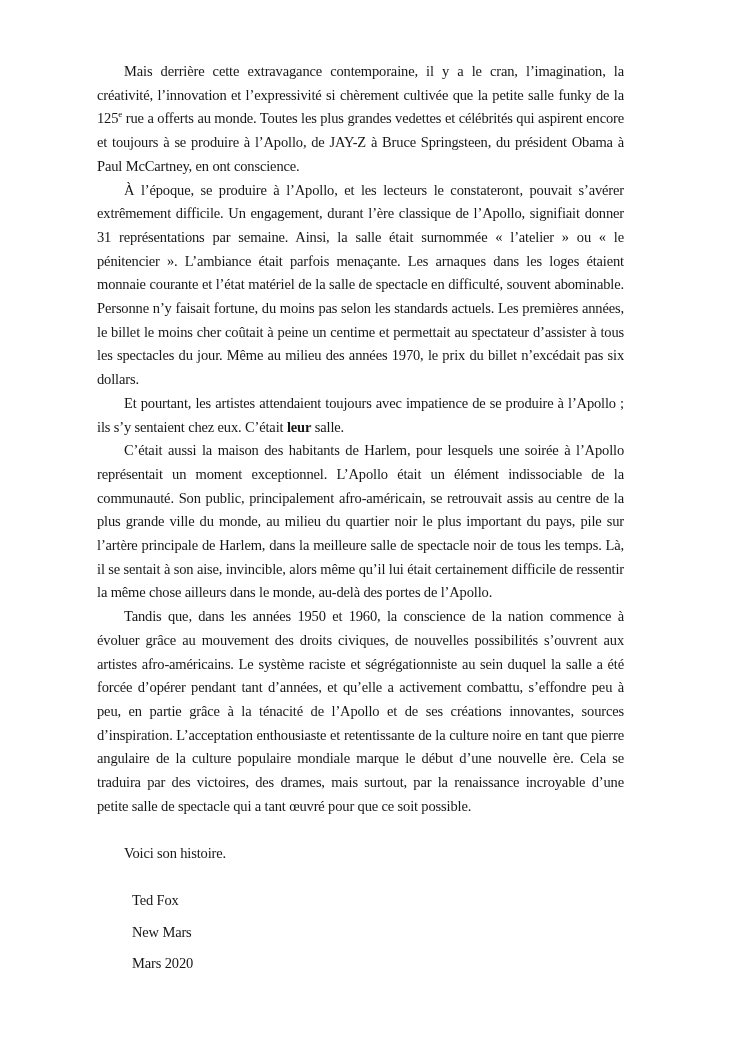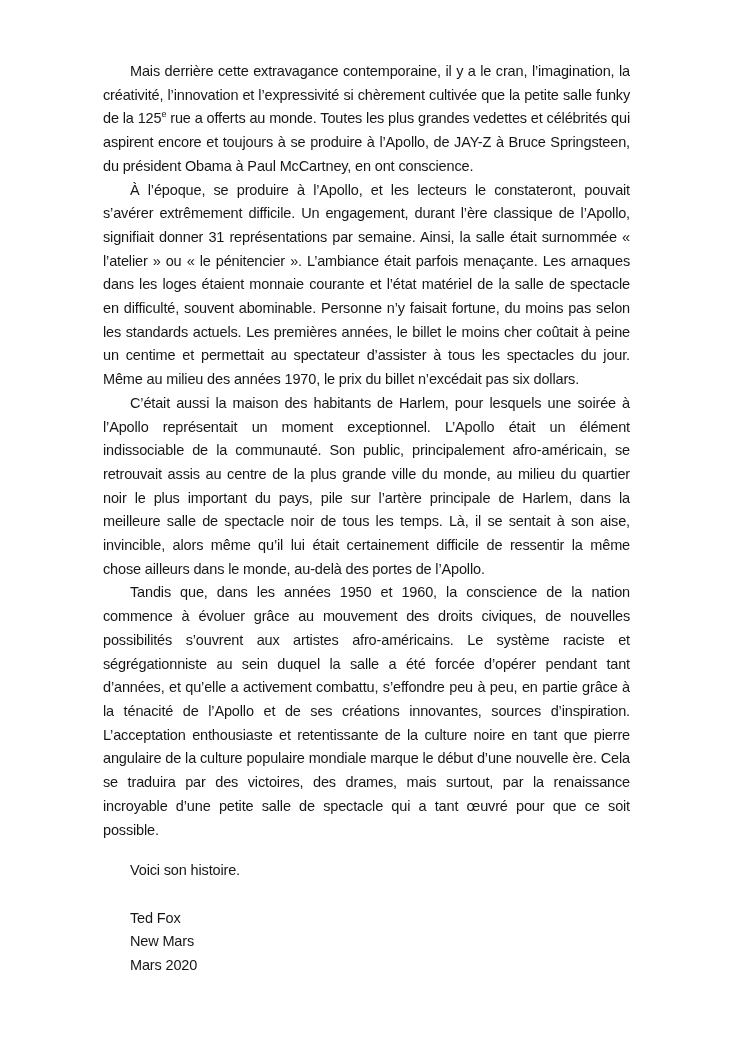--- a/index.html
+++ b/index.html
@@ -11,64 +11,66 @@
     position: relative;
     width: 736px;
     height: 1038px;
     background: #ffffff;
     overflow: hidden;
     font-family: "Liberation Sans", sans-serif;
     color: #161616;
   }
   .text-block {
     position: absolute;
-    left: 103px;
+    left: 97px;
     top: 60px;
     width: 527px;
     font-size: 14.5px;
     line-height: 23.7px;
     letter-spacing: -0.15px;
+    font-family: Liberation Serif, serif;
   }
   .para {
     margin: 0;
     text-align: justify;
     text-indent: 27px;
   }
   .para sup {
     font-size: 9px;
     line-height: 0;
     vertical-align: super;
   }
   .para strong {
     font-weight: 700;
   }
   .closing {
-    margin: 17px 0 0 0;
+    margin: 23px 0 0 0;
     text-align: left;
     text-indent: 27px;
   }
   .signature {
     margin-top: 23.7px;
   }
   .sig-line {
-    margin: 0;
+    margin: 8px;
     text-align: left;
     text-indent: 27px;
   }
 </style>
 </head>
 <body>
 
 <div class="page">
   <div class="text-block">
 
     <p class="para"><span>Mais derrière cette extravagance contemporaine, il y a le cran, l’imagination, la créativité, l’innovation et l’expressivité si chèrement cultivée que la petite salle funky de la 125</span><sup>e</sup><span> rue a offerts au monde. Toutes les plus grandes vedettes et célébrités qui aspirent encore et toujours à se produire à l’Apollo, de JAY-Z à Bruce Springsteen, du président Obama à Paul McCartney, en ont conscience.</span></p>
 
     <p class="para">À l’époque, se produire à l’Apollo, et les lecteurs le constateront, pouvait s’avérer extrêmement difficile. Un engagement, durant l’ère classique de l’Apollo, signifiait donner 31 représentations par semaine. Ainsi, la salle était surnommée « l’atelier » ou « le pénitencier ». L’ambiance était parfois menaçante. Les arnaques dans les loges étaient monnaie courante et l’état matériel de la salle de spectacle en difficulté, souvent abominable. Personne n’y faisait fortune, du moins pas selon les standards actuels. Les premières années, le billet le moins cher coûtait à peine un centime et permettait au spectateur d’assister à tous les spectacles du jour. Même au milieu des années 1970, le prix du billet n’excédait pas six dollars.</p>
 
+    <p class="para"><span>Et pourtant, les artistes attendaient toujours avec impatience de se produire à l’Apollo ; ils s’y sentaient chez eux. C’était </span><strong>leur</strong><span> salle.</span></p>
 
     <p class="para">C’était aussi la maison des habitants de Harlem, pour lesquels une soirée à l’Apollo représentait un moment exceptionnel. L’Apollo était un élément indissociable de la communauté. Son public, principalement afro-américain, se retrouvait assis au centre de la plus grande ville du monde, au milieu du quartier noir le plus important du pays, pile sur l’artère principale de Harlem, dans la meilleure salle de spectacle noir de tous les temps. Là, il se sentait à son aise, invincible, alors même qu’il lui était certainement difficile de ressentir la même chose ailleurs dans le monde, au-delà des portes de l’Apollo.</p>
 
     <p class="para">Tandis que, dans les années 1950 et 1960, la conscience de la nation commence à évoluer grâce au mouvement des droits civiques, de nouvelles possibilités s’ouvrent aux artistes afro-américains. Le système raciste et ségrégationniste au sein duquel la salle a été forcée d’opérer pendant tant d’années, et qu’elle a activement combattu, s’effondre peu à peu, en partie grâce à la ténacité de l’Apollo et de ses créations innovantes, sources d’inspiration. L’acceptation enthousiaste et retentissante de la culture noire en tant que pierre angulaire de la culture populaire mondiale marque le début d’une nouvelle ère. Cela se traduira par des victoires, des drames, mais surtout, par la renaissance incroyable d’une petite salle de spectacle qui a tant œuvré pour que ce soit possible.</p>
 
     <p class="closing">Voici son histoire.</p>
 
     <div class="signature">
       <p class="sig-line">Ted Fox</p>
       <p class="sig-line">New Mars</p>

